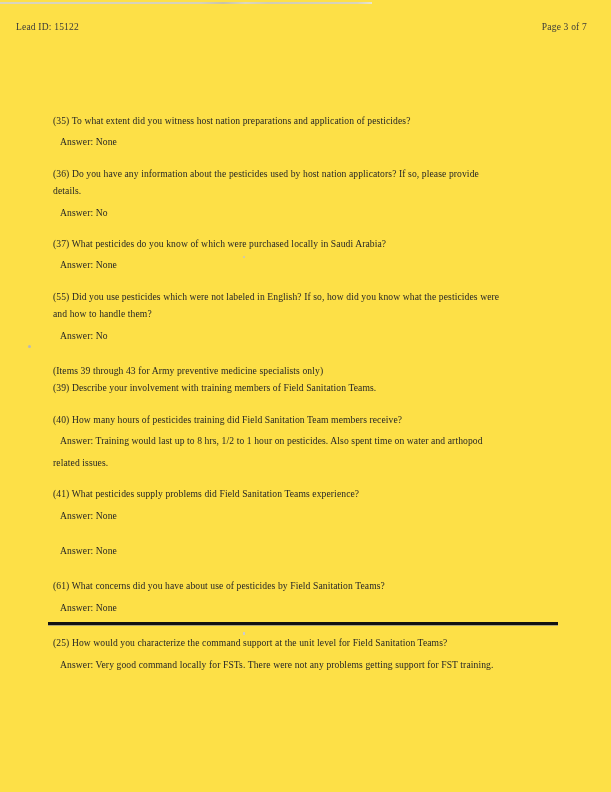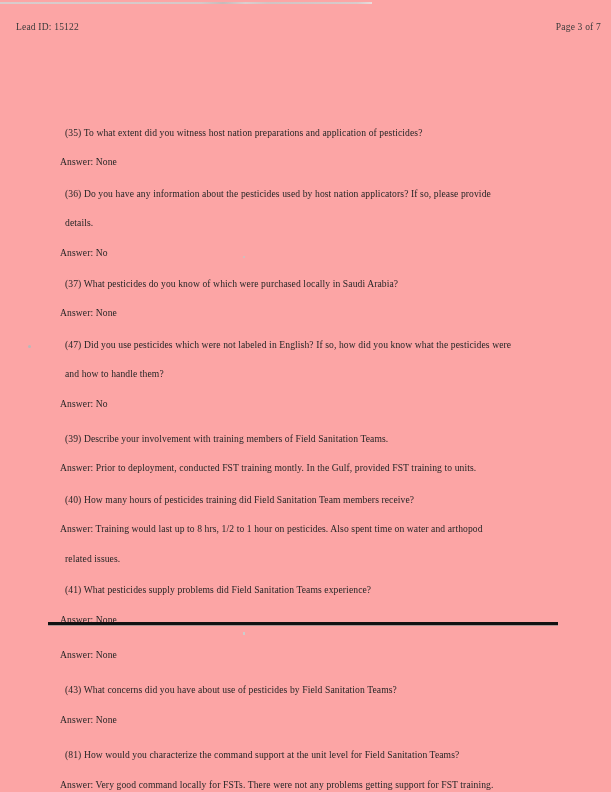--- a/index.html
+++ b/index.html
@@ -9,21 +9,21 @@
     background: #ffffff;
   }
   body {
     font-family: "Liberation Serif", "DejaVu Serif", serif;
     color: #2a2a2a;
   }
   #page {
     position: relative;
     width: 611px;
     height: 792px;
-    background: #fca5a5;
+    background: #fde047;
     overflow: hidden;
   }
 
   
   .scan-top-line {
     position: absolute;
     top: 2px;
     left: 0;
     width: 372px;
     height: 2px;
@@ -69,21 +69,21 @@
     color: #3a3a3a;
   }
   .runhead .lead-id {
     position: absolute;
     left: 16px;
     top: 0;
     white-space: nowrap;
   }
   .runhead .page-no {
     position: absolute;
-    right: 10px;
+    right: 24px;
     top: 0;
     white-space: nowrap;
   }
 
   
   .body-col {
     position: absolute;
     left: 49px;
     top: 110px;
     width: 510px;
@@ -94,21 +94,21 @@
   }
 
   .qa-block {
     margin: 0 0 12px 0;
   }
   .qa-block.gap-lg { margin-bottom: 22px; }
   .qa-block.gap-md { margin-bottom: 18px; }
   .qa-block.gap-sm { margin-bottom: 12px; }
 
   .q-line {
-    margin: 16px;
+    margin: 4px;
     text-indent: 0;
   }
   .a-line {
     margin: 8px;
     padding-left: 3px;
   }
   .note-line {
     margin: 0;
     padding-left: 4px;
   }
@@ -166,52 +166,52 @@
       <p class="q-line">details.</p>
       <p class="a-line">Answer:  No</p>
     </div>
 
     <div class="qa-block gap-md">
       <p class="q-line">(37)  What pesticides do you know of which were purchased locally in Saudi Arabia?</p>
       <p class="a-line">Answer:  None</p>
     </div>
 
     <div class="qa-block gap-lg">
-      <p class="q-line">(47)  Did you use pesticides which were not labeled in English?  If so, how did you know what the pesticides were</p>
+      <p class="q-line">(55)  Did you use pesticides which were not labeled in English?  If so, how did you know what the pesticides were</p>
       <p class="q-line">and how to handle them?</p>
       <p class="a-line">Answer:  No</p>
     </div>
 
     <div class="qa-block gap-md">
+      <p class="note-line">(Items 39 through 43 for Army preventive medicine specialists only)</p>
       <p class="q-line">(39)  Describe your involvement with training members of Field Sanitation Teams.</p>
-      <p class="a-line">Answer:  Prior to deployment, conducted FST training montly.  In the Gulf, provided FST training to units.</p>
     </div>
 
     <div class="qa-block gap-md">
       <p class="q-line">(40)  How many hours of pesticides training did Field Sanitation Team members receive?</p>
       <p class="a-line">Answer:  Training would last up to 8 hrs, 1/2 to 1 hour on pesticides.  Also spent time on water and arthopod</p>
       <p class="q-line">related issues.</p>
     </div>
 
     <div class="qa-block gap-lg">
       <p class="q-line">(41)  What pesticides supply problems did Field Sanitation Teams experience?</p>
       <p class="a-line">Answer:  None</p>
     </div>
 
     <div class="qa-block gap-lg">
       <p class="a-line">Answer:  None</p>
     </div>
 
     <div class="qa-block gap-lg">
-      <p class="q-line">(43)  What concerns did you have about use of pesticides by Field Sanitation Teams?</p>
+      <p class="q-line">(61)  What concerns did you have about use of pesticides by Field Sanitation Teams?</p>
       <p class="a-line">Answer:  None</p>
     </div>
 
     <div class="qa-block gap-sm">
-      <p class="q-line">(81)  How would you characterize the command support at the unit level for Field Sanitation Teams?</p>
+      <p class="q-line">(25)  How would you characterize the command support at the unit level for Field Sanitation Teams?</p>
       <p class="a-line">Answer:   Very good command locally for FSTs.  There were not any problems getting support for FST training.</p>
     </div>
 
   </div>
 
   <div class="bottom-rule"></div>
   <div class="bottom-rule-shadow"></div>
   <div class="rule-speck"></div>
 
 </div>

